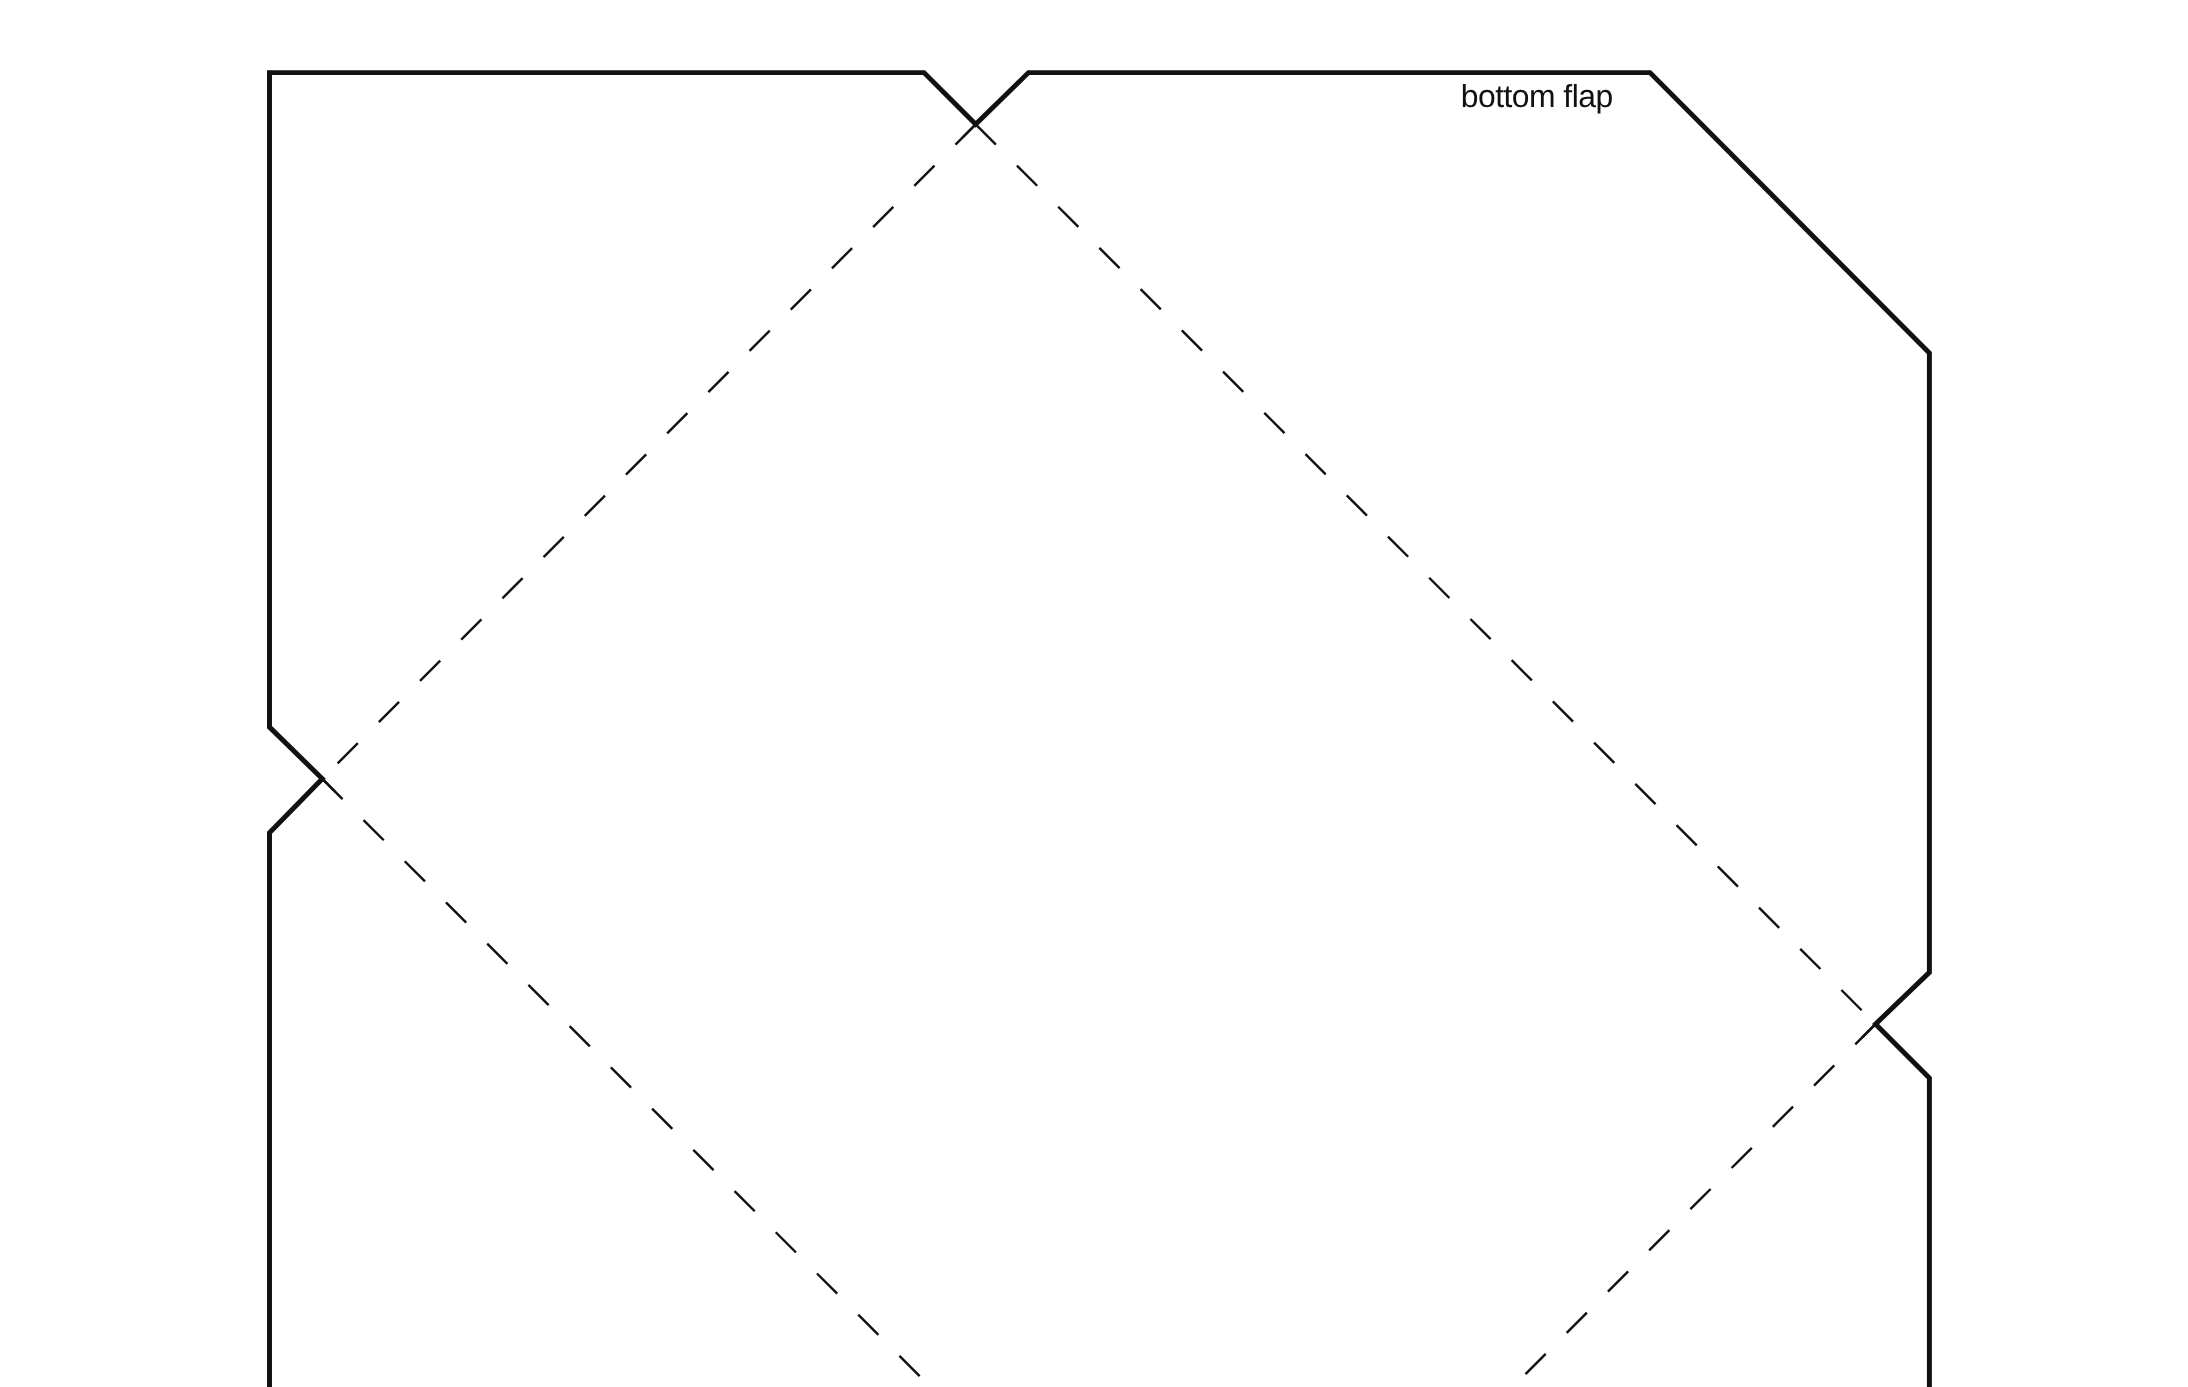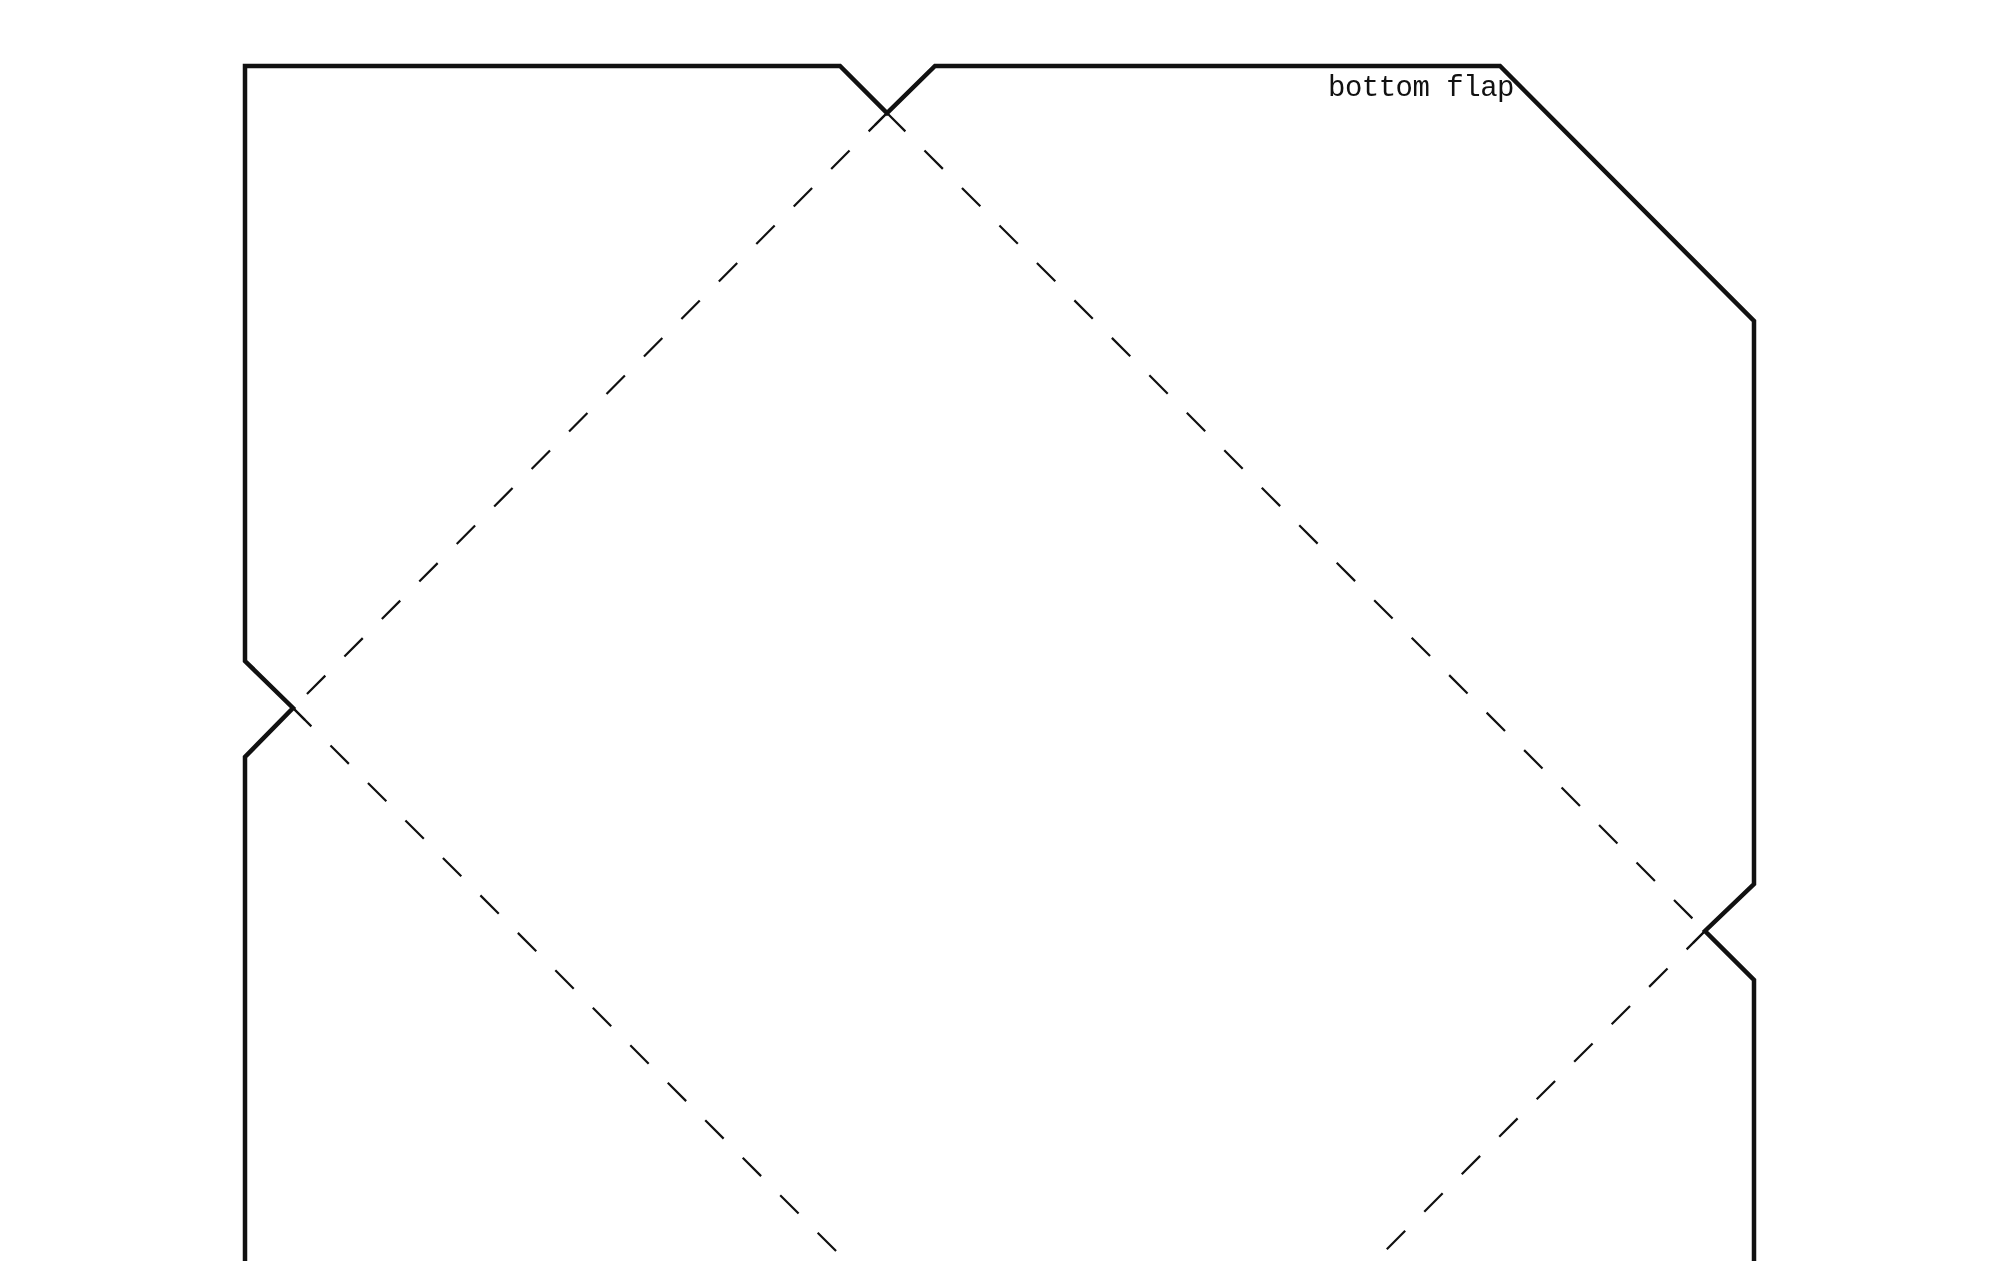--- a/index.html
+++ b/index.html
@@ -1,21 +1,21 @@
 <!DOCTYPE html>
 <html><head>
   <meta charset="utf-8">
   <style>
     html, body { margin: 0; padding: 0; background: #ffffff; }
     body { width: 1989px; height: 1261px; overflow: hidden; position: relative; }
     svg { position: absolute; left: 0; top: 0; }
     .label {
       position: absolute;
       left: 1328px; top: 72px;
-      font-family: Liberation Mono, monospace;
+      font-family: Liberation Sans, sans-serif;
       font-size: 29px;
       color: #111111;
       letter-spacing: -0.5px;
       white-space: nowrap;
     }
   </style>
 </head>
 <body>
 
 <svg width="1989" height="1261" viewBox="0 0 1989 1261" xmlns="http://www.w3.org/2000/svg">

